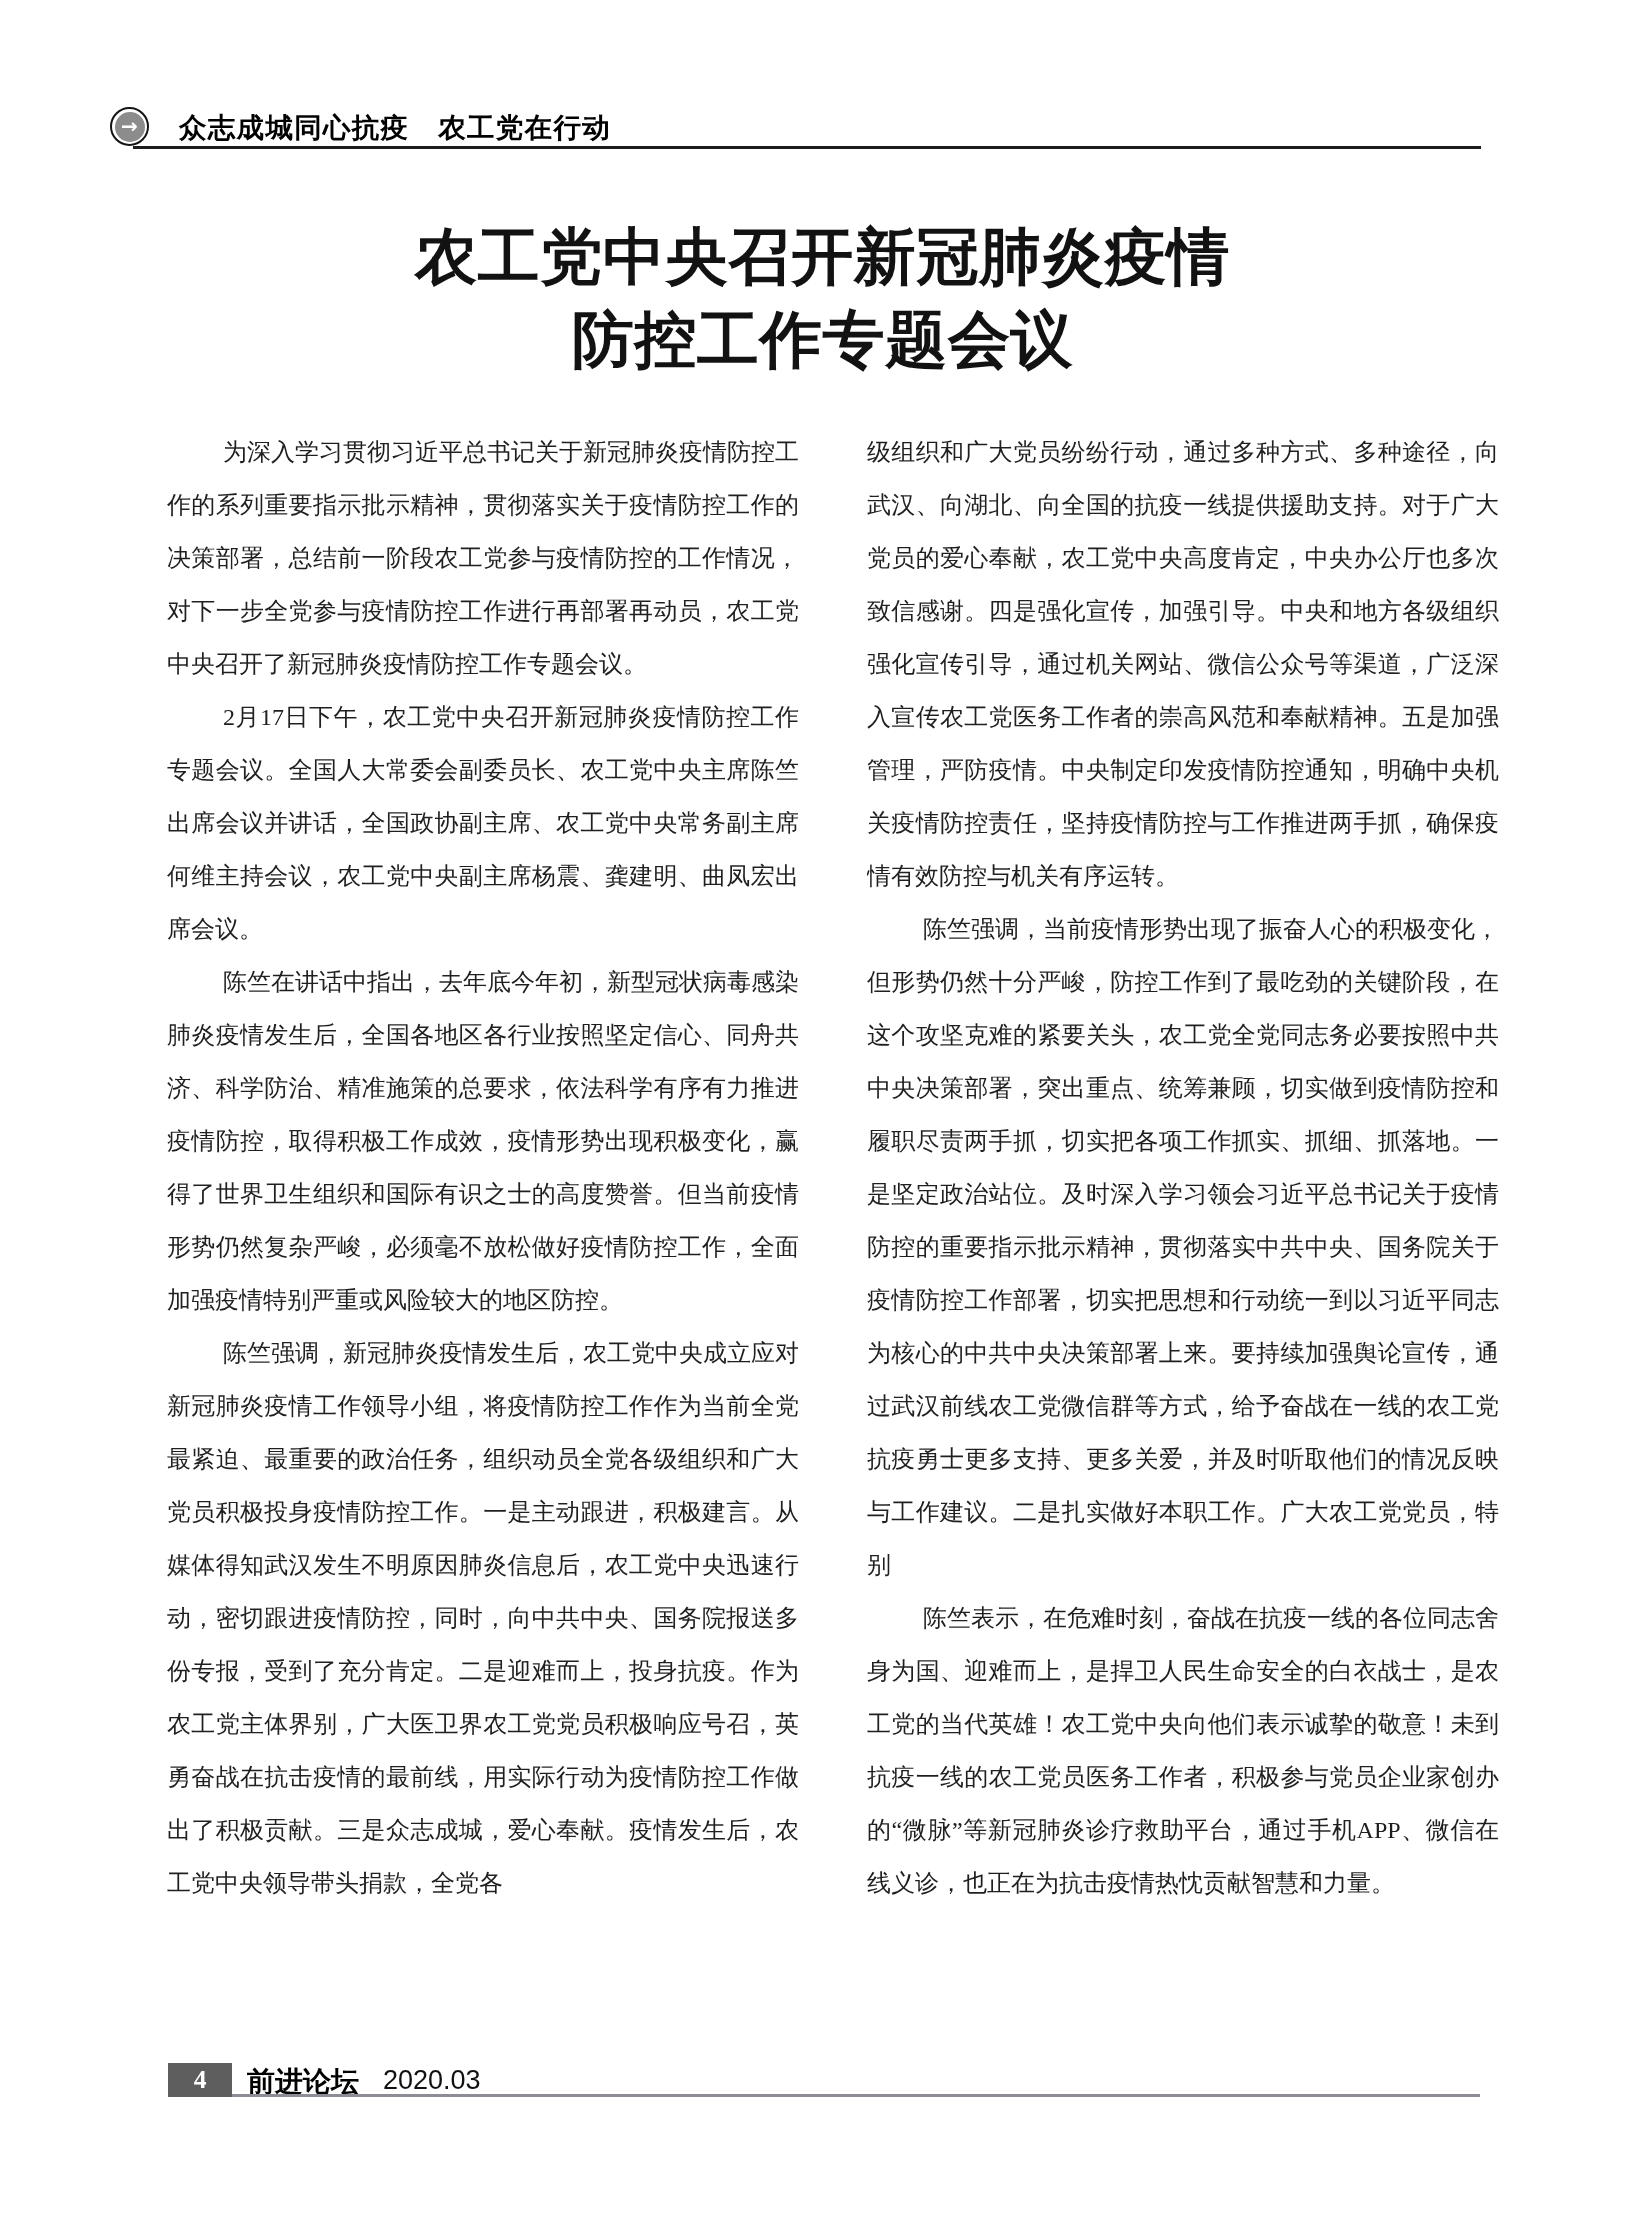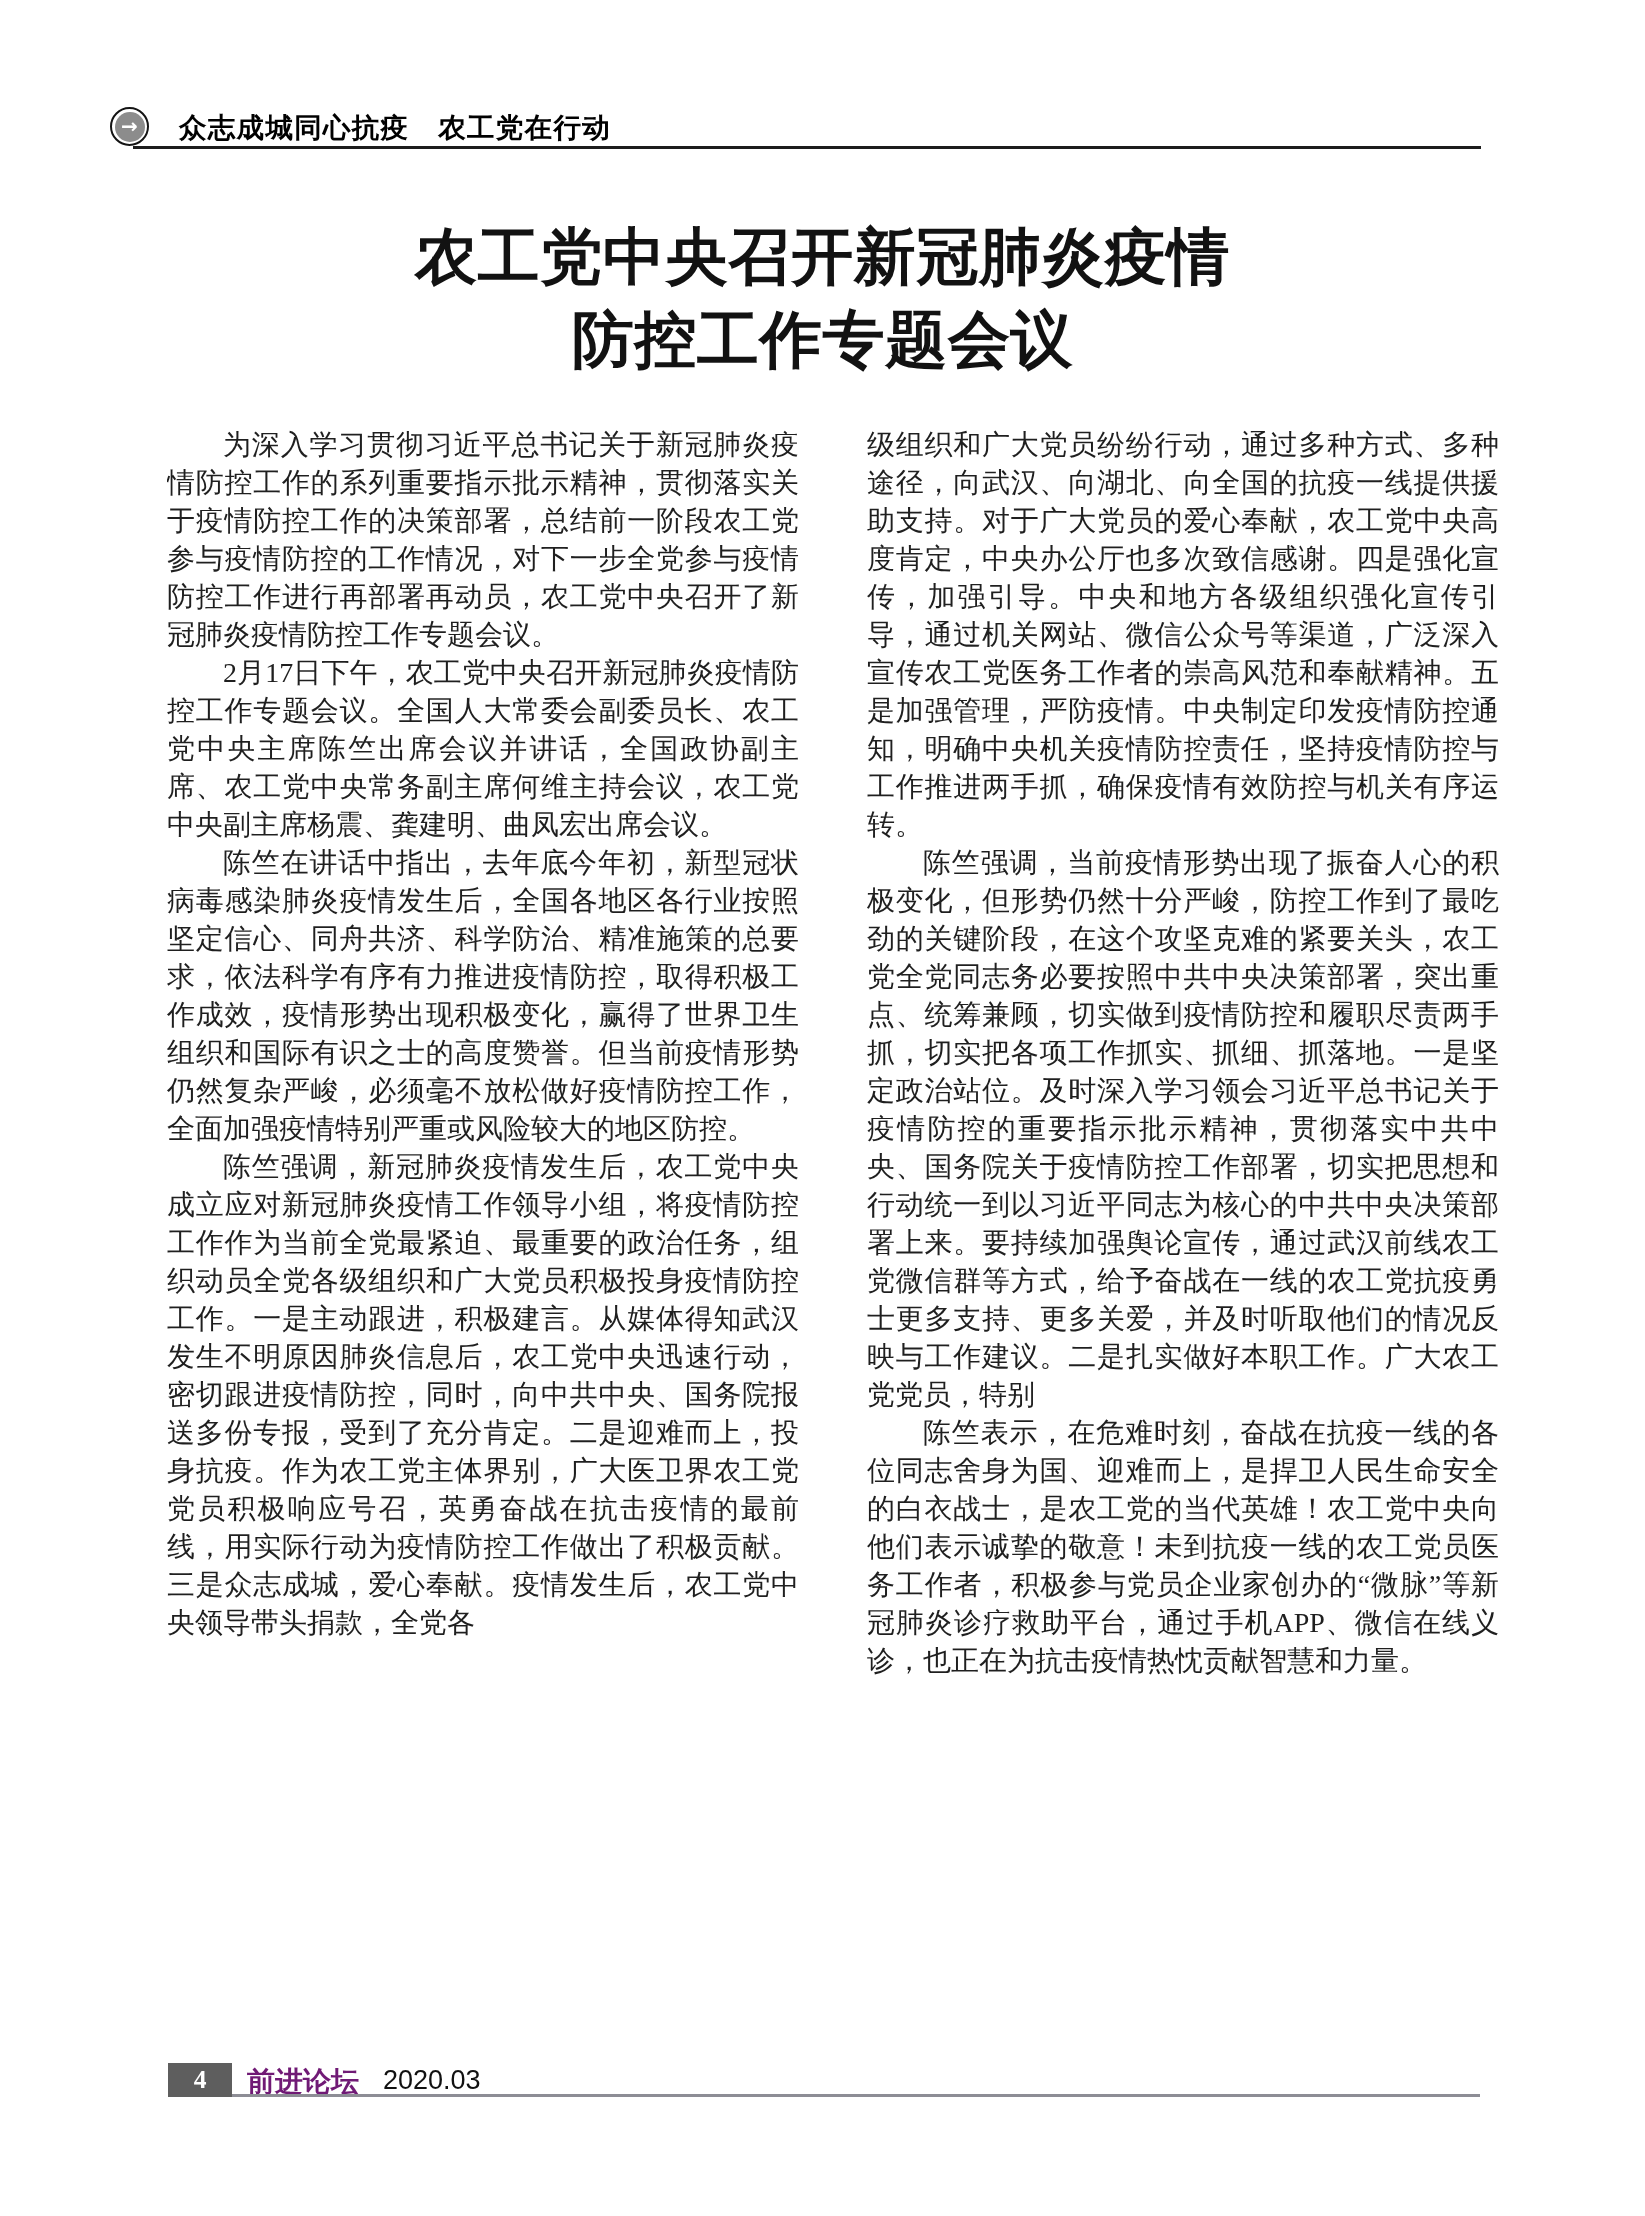--- a/index.html
+++ b/index.html
@@ -48,42 +48,42 @@
     font-weight: 700; font-size: 62px; line-height: 83px;
     letter-spacing: 0.7px; color: #121212;
   }
 
   
   .columns { position: absolute; left: 0; top: 426px; width: 1645px; }
   .col {
     position: absolute; top: 0;
     width: 632px; height: 1592px;
     overflow: hidden;
-    font-size: 28px; line-height: 38px;
+    font-size: 24px; line-height: 53px;
     text-align: justify; text-justify: inter-ideograph;
     color: #1f1f1f;
   }
   .col-left  { left: 167px; }
   .col-right { left: 851px; margin-left: 16px; }
   .para { margin: 0; padding: 0; }
   .para.indent { text-indent: 56px; }
 
   
   .footer-badge {
     position: absolute; left: 168px; top: 2063px;
     width: 64px; height: 34px; background: #5e5e5e;
     color: #ffffff;
     font-family: "Liberation Serif", "DejaVu Serif", serif;
     font-size: 25.5px; font-weight: 700;
     display: flex; align-items: center; justify-content: center;
   }
   .footer-journal {
     position: absolute; left: 247px; top: 2063px;
     font-family: "Liberation Sans", "DejaVu Sans", sans-serif;
-    font-weight: 700; font-size: 28px; color: #701a75;
+    font-weight: 700; font-size: 28px; color: #000000;
     white-space: nowrap;
   }
   .footer-issue {
     position: absolute; left: 383px; top: 2065px;
     font-family: "Liberation Sans", "DejaVu Sans", sans-serif;
     font-weight: 400; font-size: 27px; color: #111111;
     white-space: nowrap;
   }
   .footer-rule {
     position: absolute; left: 232px; top: 2094px;

